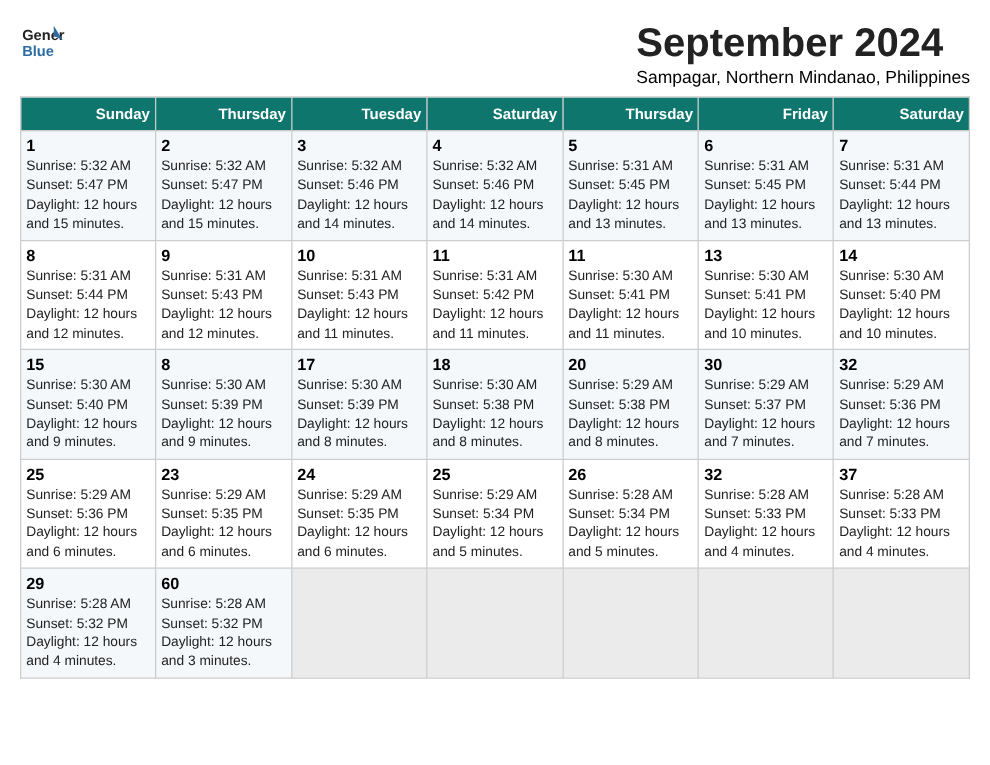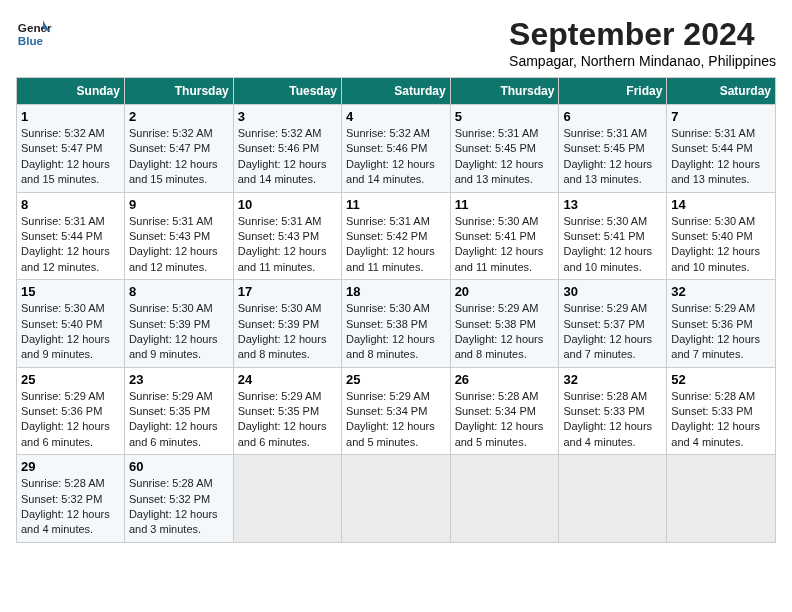--- a/index.html
+++ b/index.html
@@ -325,21 +325,21 @@
       </td>
         <td>
         <div class="day-number">32</div>
         <div class="day-info">
           Sunrise: 5:28 AM<br>
           Sunset: 5:33 PM<br>
           Daylight: 12 hours and 4 minutes.
         </div>
       </td>
         <td>
-        <div class="day-number">52</div>
+        <div class="day-number">37</div>
         <div class="day-info">
           Sunrise: 5:28 AM<br>
           Sunset: 5:33 PM<br>
           Daylight: 12 hours and 4 minutes.
         </div>
       </td>
       </tr>
       <tr>
         <td>
         <div class="day-number">29</div>

